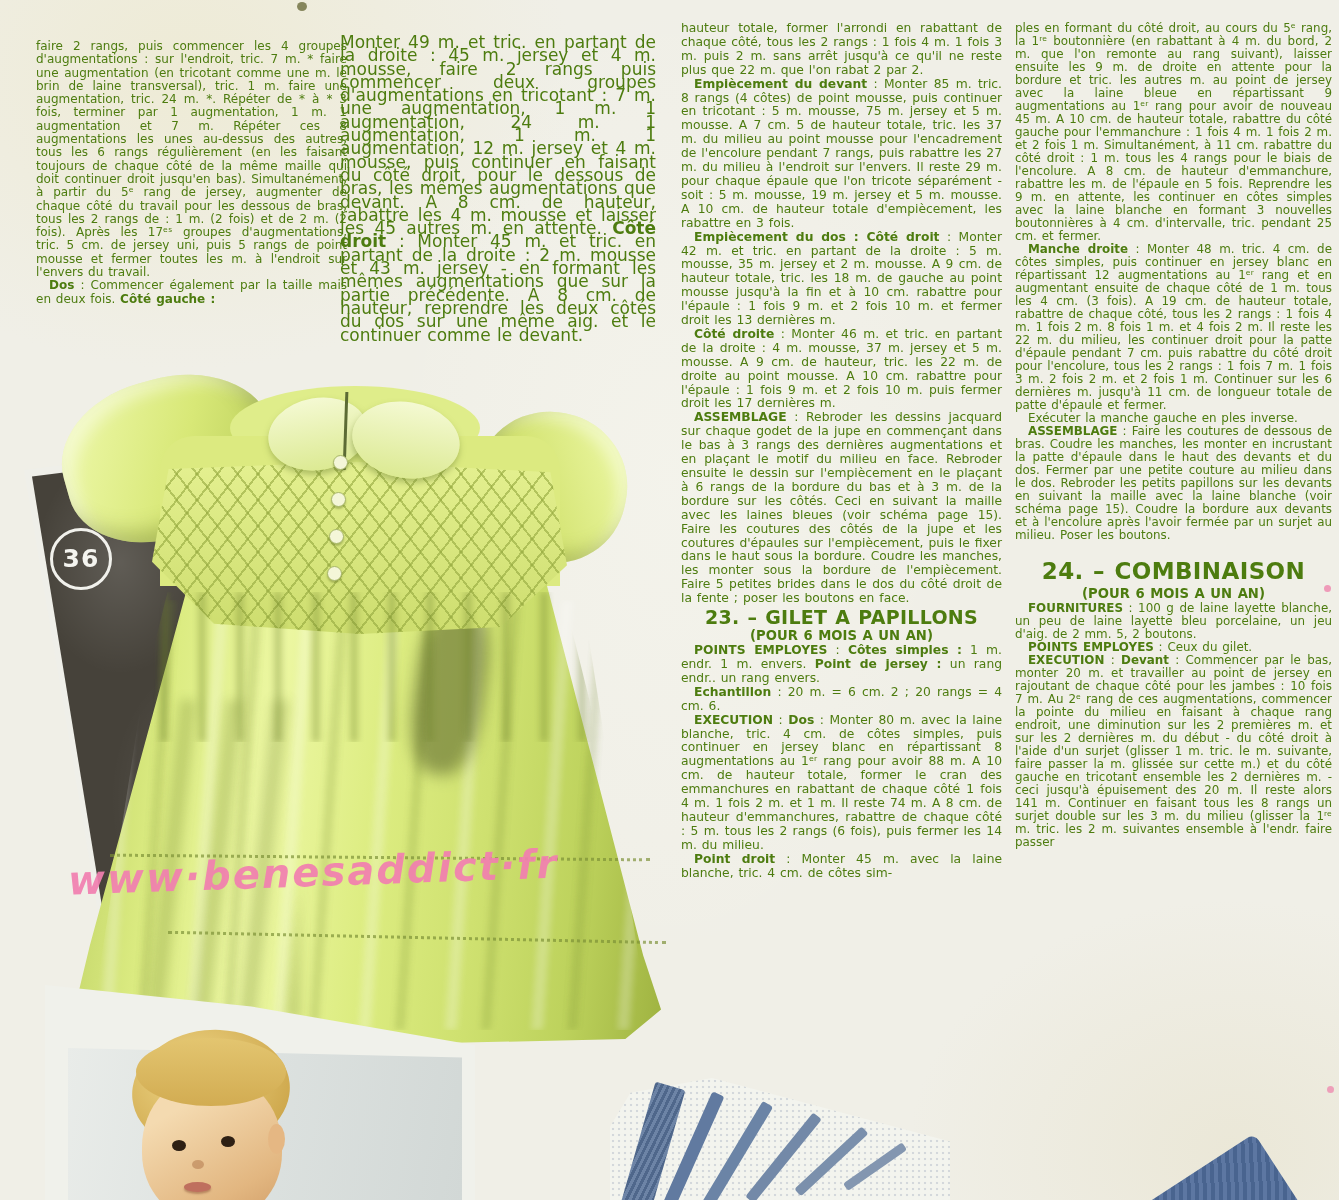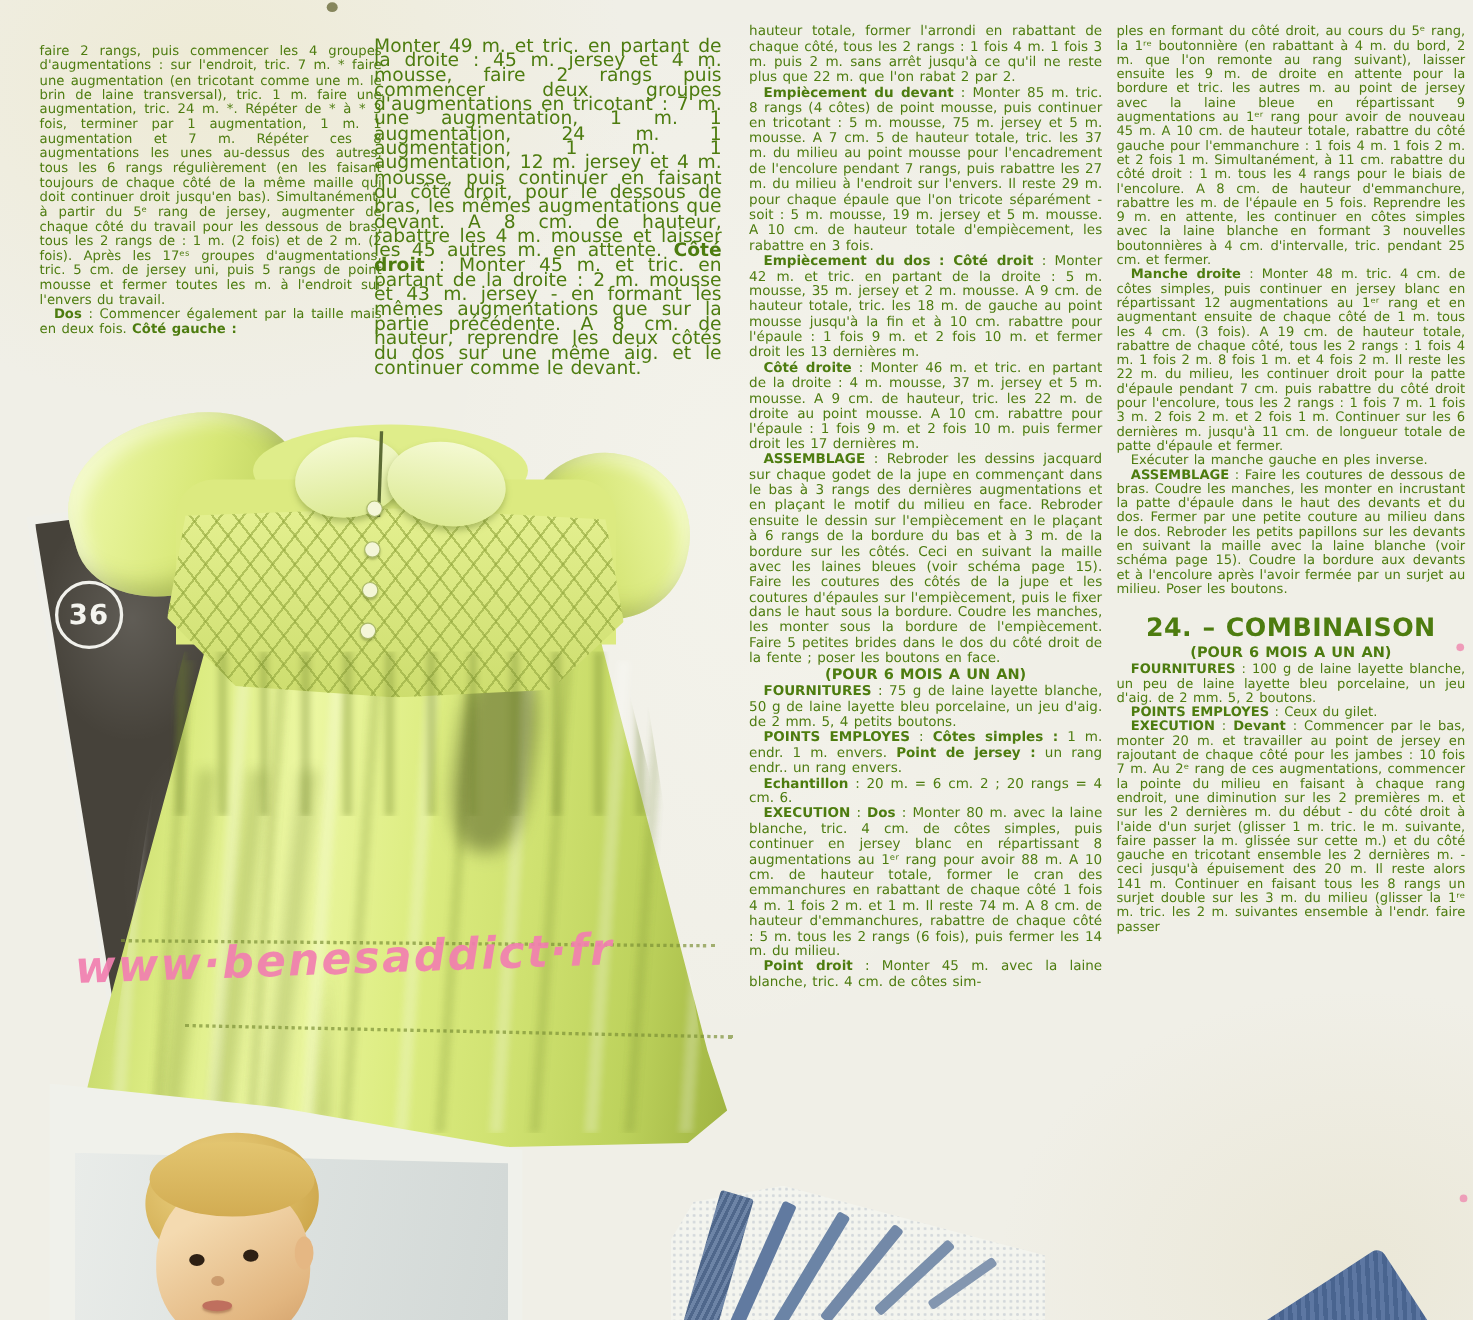--- a/index.html
+++ b/index.html
@@ -184,22 +184,22 @@
 <div class="col" id="col2">
   <p>Monter 49 m. et tric. en partant de la droite : 45 m. jersey et 4 m. mousse, faire 2 rangs puis commencer deux groupes d'augmentations en tricotant : 7 m. une augmentation, 1 m. 1 augmentation, 24 m. 1 augmentation, 1 m. 1 augmentation, 12 m. jersey et 4 m. mousse, puis continuer en faisant du côté droit, pour le dessous de bras, les mêmes augmentations que devant. A 8 cm. de hauteur, rabattre les 4 m. mousse et laisser les 45 autres m. en attente. <b>Côté droit</b> : Monter 45 m. et tric. en partant de la droite : 2 m. mousse et 43 m. jersey - en formant les mêmes augmentations que sur la partie précédente. A 8 cm. de hauteur, reprendre les deux côtés du dos sur une même aig. et le continuer comme le devant.</p>
 </div>
 
 <div class="col" id="col3">
   <p>hauteur totale, former l'arrondi en rabattant de chaque côté, tous les 2 rangs : 1 fois 4 m. 1 fois 3 m. puis 2 m. sans arrêt jusqu'à ce qu'il ne reste plus que 22 m. que l'on rabat 2 par 2.</p>
   <p class="ind"><b>Empiècement du devant</b> : Monter 85 m. tric. 8 rangs (4 côtes) de point mousse, puis continuer en tricotant : 5 m. mousse, 75 m. jersey et 5 m. mousse. A 7 cm. 5 de hauteur totale, tric. les 37 m. du milieu au point mousse pour l'encadrement de l'encolure pendant 7 rangs, puis rabattre les 27 m. du milieu à l'endroit sur l'envers. Il reste 29 m. pour chaque épaule que l'on tricote séparément - soit : 5 m. mousse, 19 m. jersey et 5 m. mousse. A 10 cm. de hauteur totale d'empiècement, les rabattre en 3 fois.</p>
   <p class="ind"><b>Empiècement du dos : Côté droit</b> : Monter 42 m. et tric. en partant de la droite : 5 m. mousse, 35 m. jersey et 2 m. mousse. A 9 cm. de hauteur totale, tric. les 18 m. de gauche au point mousse jusqu'à la fin et à 10 cm. rabattre pour l'épaule : 1 fois 9 m. et 2 fois 10 m. et fermer droit les 13 dernières m.</p>
   <p class="ind"><b>Côté droite</b> : Monter 46 m. et tric. en partant de la droite : 4 m. mousse, 37 m. jersey et 5 m. mousse. A 9 cm. de hauteur, tric. les 22 m. de droite au point mousse. A 10 cm. rabattre pour l'épaule : 1 fois 9 m. et 2 fois 10 m. puis fermer droit les 17 dernières m.</p>
   <p class="ind"><b>ASSEMBLAGE</b> : Rebroder les dessins jacquard sur chaque godet de la jupe en commençant dans le bas à 3 rangs des dernières augmentations et en plaçant le motif du milieu en face. Rebroder ensuite le dessin sur l'empiècement en le plaçant à 6 rangs de la bordure du bas et à 3 m. de la bordure sur les côtés. Ceci en suivant la maille avec les laines bleues (voir schéma page 15). Faire les coutures des côtés de la jupe et les coutures d'épaules sur l'empiècement, puis le fixer dans le haut sous la bordure. Coudre les manches, les monter sous la bordure de l'empiècement. Faire 5 petites brides dans le dos du côté droit de la fente ; poser les boutons en face.</p>
+  <p class="h23">23. – GILET A PAPILLONS</p>
   <p class="hsub">(POUR 6 MOIS A UN AN)</p>
-  <p class="ind"><b>FOURNITURES</b> : 75 g de laine layette blanche, 50 g de laine layette bleu porcelaine, un jeu d'aig. de 2 mm. 5, 4 petits boutons.</p>
   <p class="ind"><b>POINTS EMPLOYES</b> : <b>Côtes simples :</b> 1 m. endr. 1 m. envers. <b>Point de jersey :</b> un rang endr.. un rang envers.</p>
   <p class="ind"><b>Echantillon</b> : 20 m. = 6 cm. 2 ; 20 rangs = 4 cm. 6.</p>
   <p class="ind"><b>EXECUTION</b> : <b>Dos</b> : Monter 80 m. avec la laine blanche, tric. 4 cm. de côtes simples, puis continuer en jersey blanc en répartissant 8 augmentations au 1ᵉʳ rang pour avoir 88 m. A 10 cm. de hauteur totale, former le cran des emmanchures en rabattant de chaque côté 1 fois 4 m. 1 fois 2 m. et 1 m. Il reste 74 m. A 8 cm. de hauteur d'emmanchures, rabattre de chaque côté : 5 m. tous les 2 rangs (6 fois), puis fermer les 14 m. du milieu.</p>
   <p class="ind"><b>Point droit</b> : Monter 45 m. avec la laine blanche, tric. 4 cm. de côtes sim-</p>
 </div>
 
 <div class="col" id="col4">
   <p>ples en formant du côté droit, au cours du 5ᵉ rang, la 1ʳᵉ boutonnière (en rabattant à 4 m. du bord, 2 m. que l'on remonte au rang suivant), laisser ensuite les 9 m. de droite en attente pour la bordure et tric. les autres m. au point de jersey avec la laine bleue en répartissant 9 augmentations au 1ᵉʳ rang pour avoir de nouveau 45 m. A 10 cm. de hauteur totale, rabattre du côté gauche pour l'emmanchure : 1 fois 4 m. 1 fois 2 m. et 2 fois 1 m. Simultanément, à 11 cm. rabattre du côté droit : 1 m. tous les 4 rangs pour le biais de l'encolure. A 8 cm. de hauteur d'emmanchure, rabattre les m. de l'épaule en 5 fois. Reprendre les 9 m. en attente, les continuer en côtes simples avec la laine blanche en formant 3 nouvelles boutonnières à 4 cm. d'intervalle, tric. pendant 25 cm. et fermer.</p>
   <p class="ind"><b>Manche droite</b> : Monter 48 m. tric. 4 cm. de côtes simples, puis continuer en jersey blanc en répartissant 12 augmentations au 1ᵉʳ rang et en augmentant ensuite de chaque côté de 1 m. tous les 4 cm. (3 fois). A 19 cm. de hauteur totale, rabattre de chaque côté, tous les 2 rangs : 1 fois 4 m. 1 fois 2 m. 8 fois 1 m. et 4 fois 2 m. Il reste les 22 m. du milieu, les continuer droit pour la patte d'épaule pendant 7 cm. puis rabattre du côté droit pour l'encolure, tous les 2 rangs : 1 fois 7 m. 1 fois 3 m. 2 fois 2 m. et 2 fois 1 m. Continuer sur les 6 dernières m. jusqu'à 11 cm. de longueur totale de patte d'épaule et fermer.</p>
   <p class="ind">Exécuter la manche gauche en ples inverse.</p>

